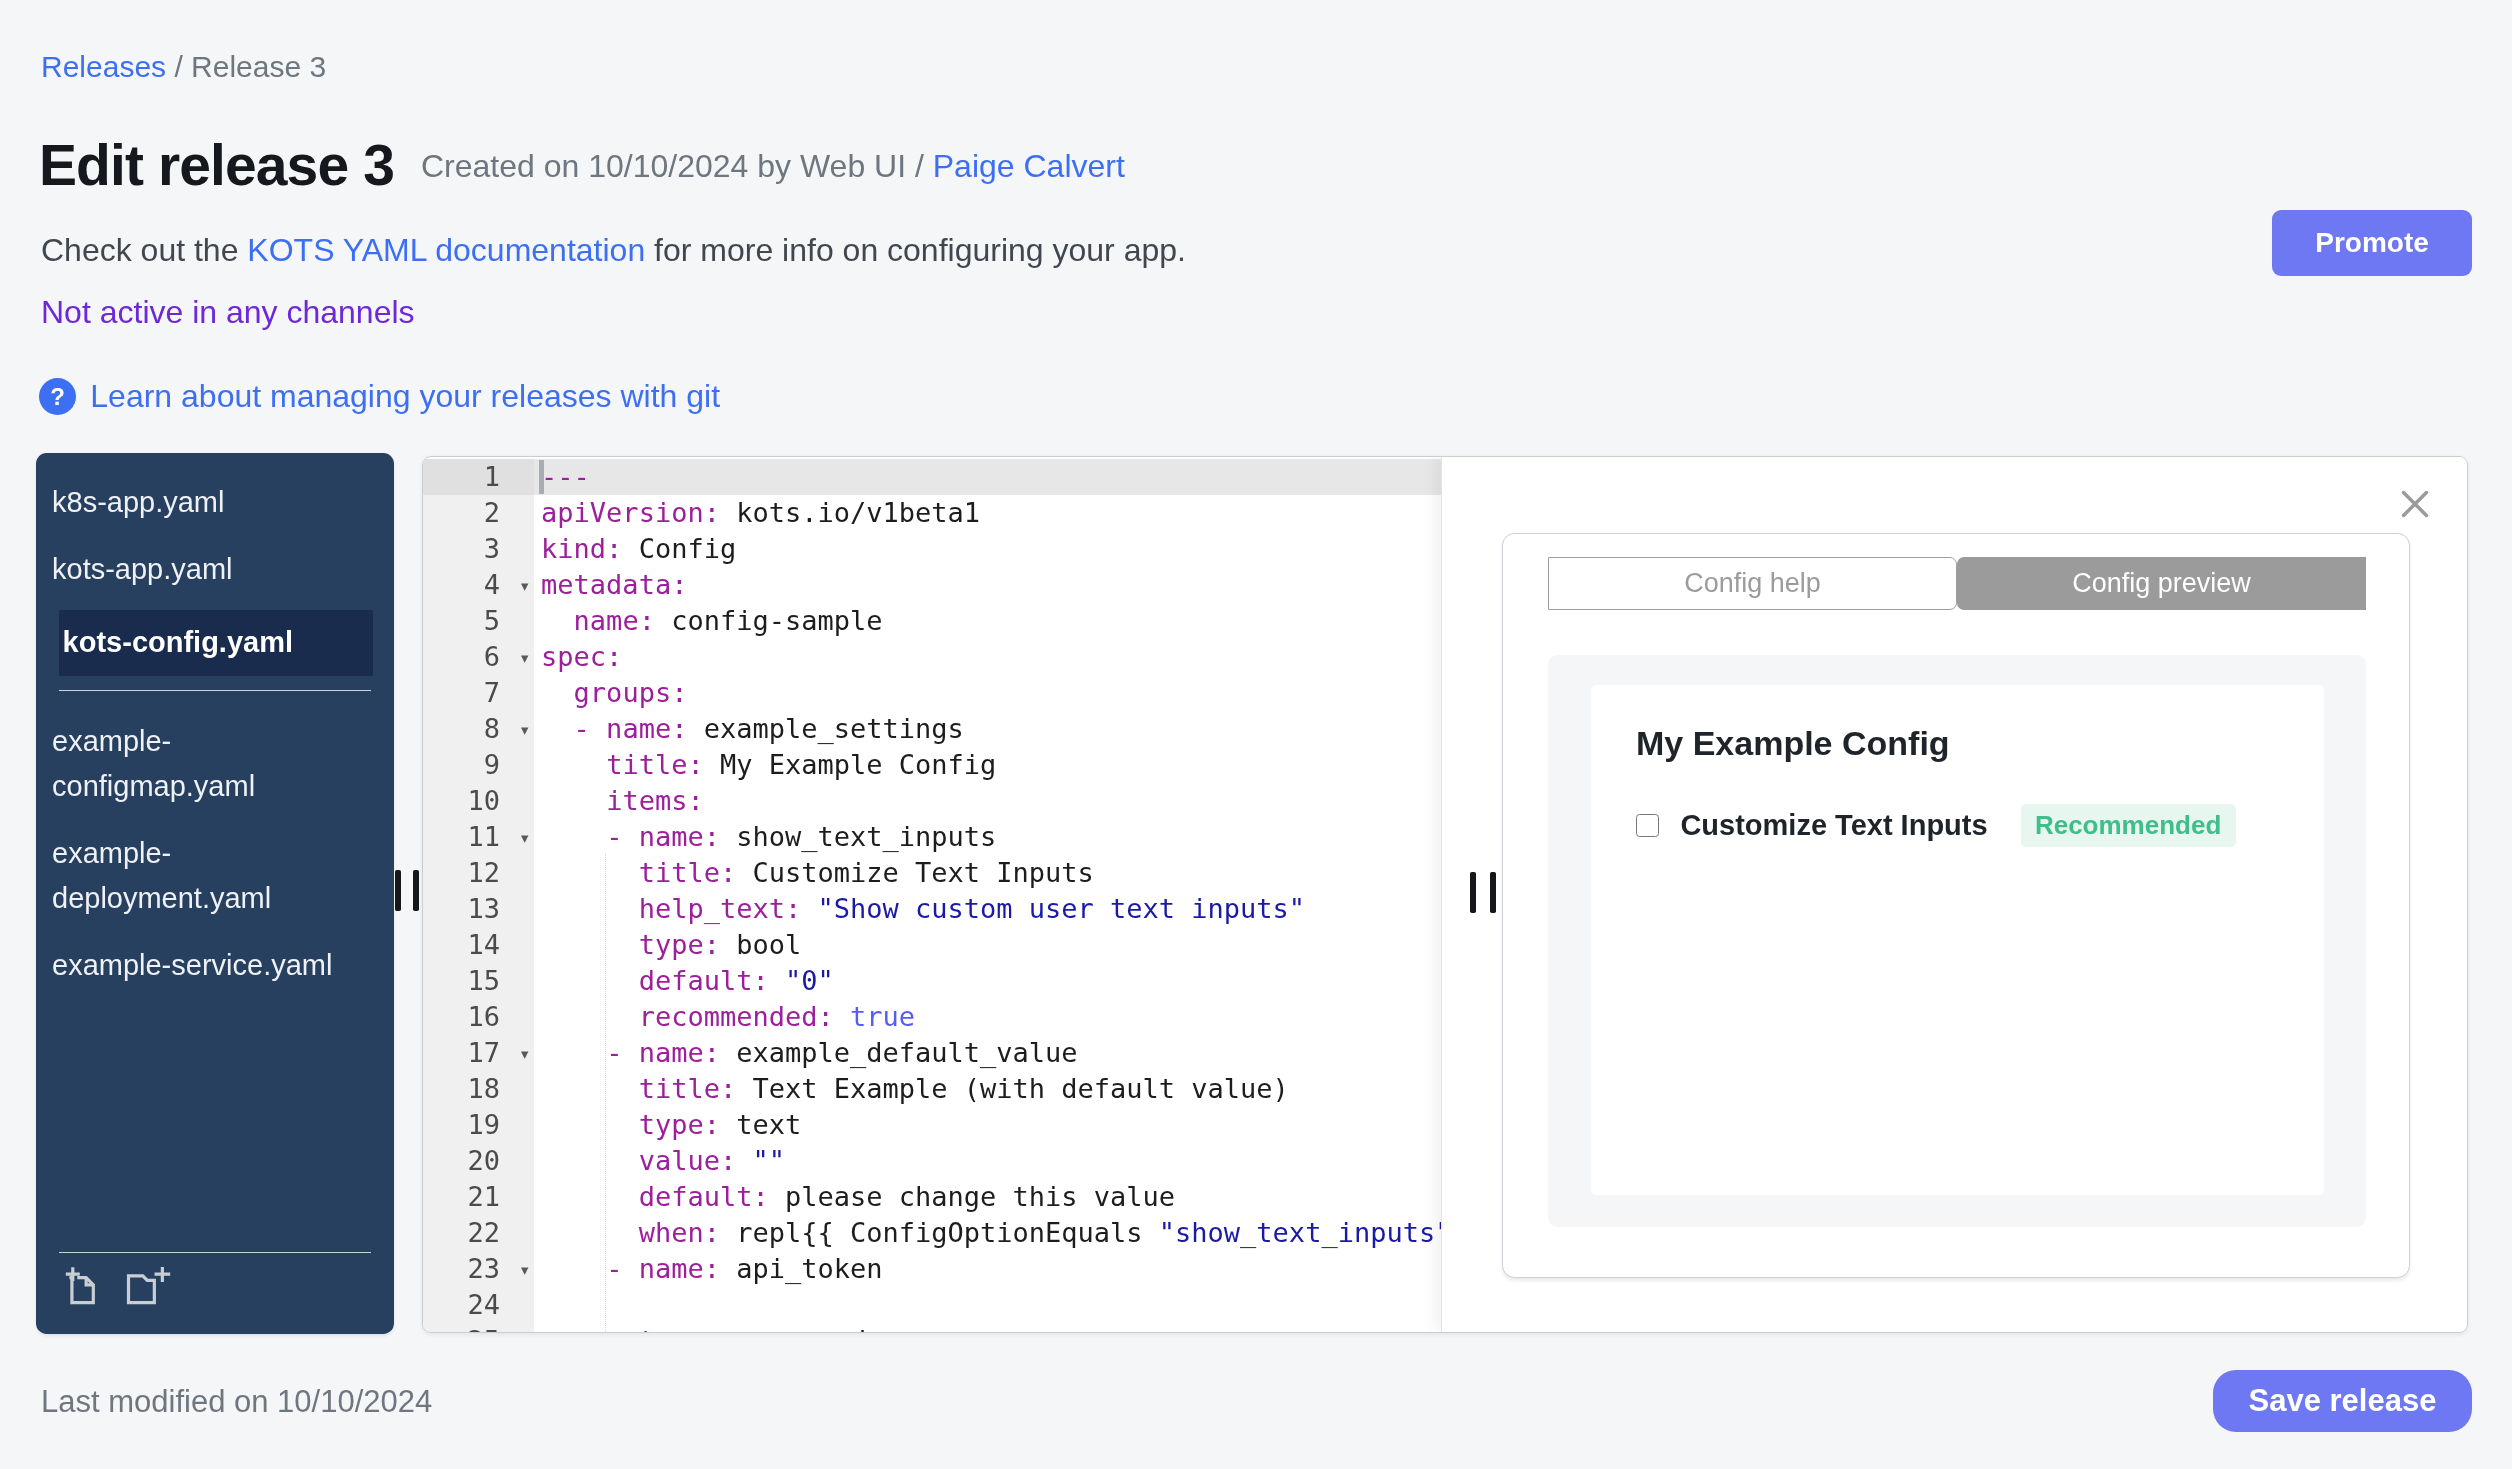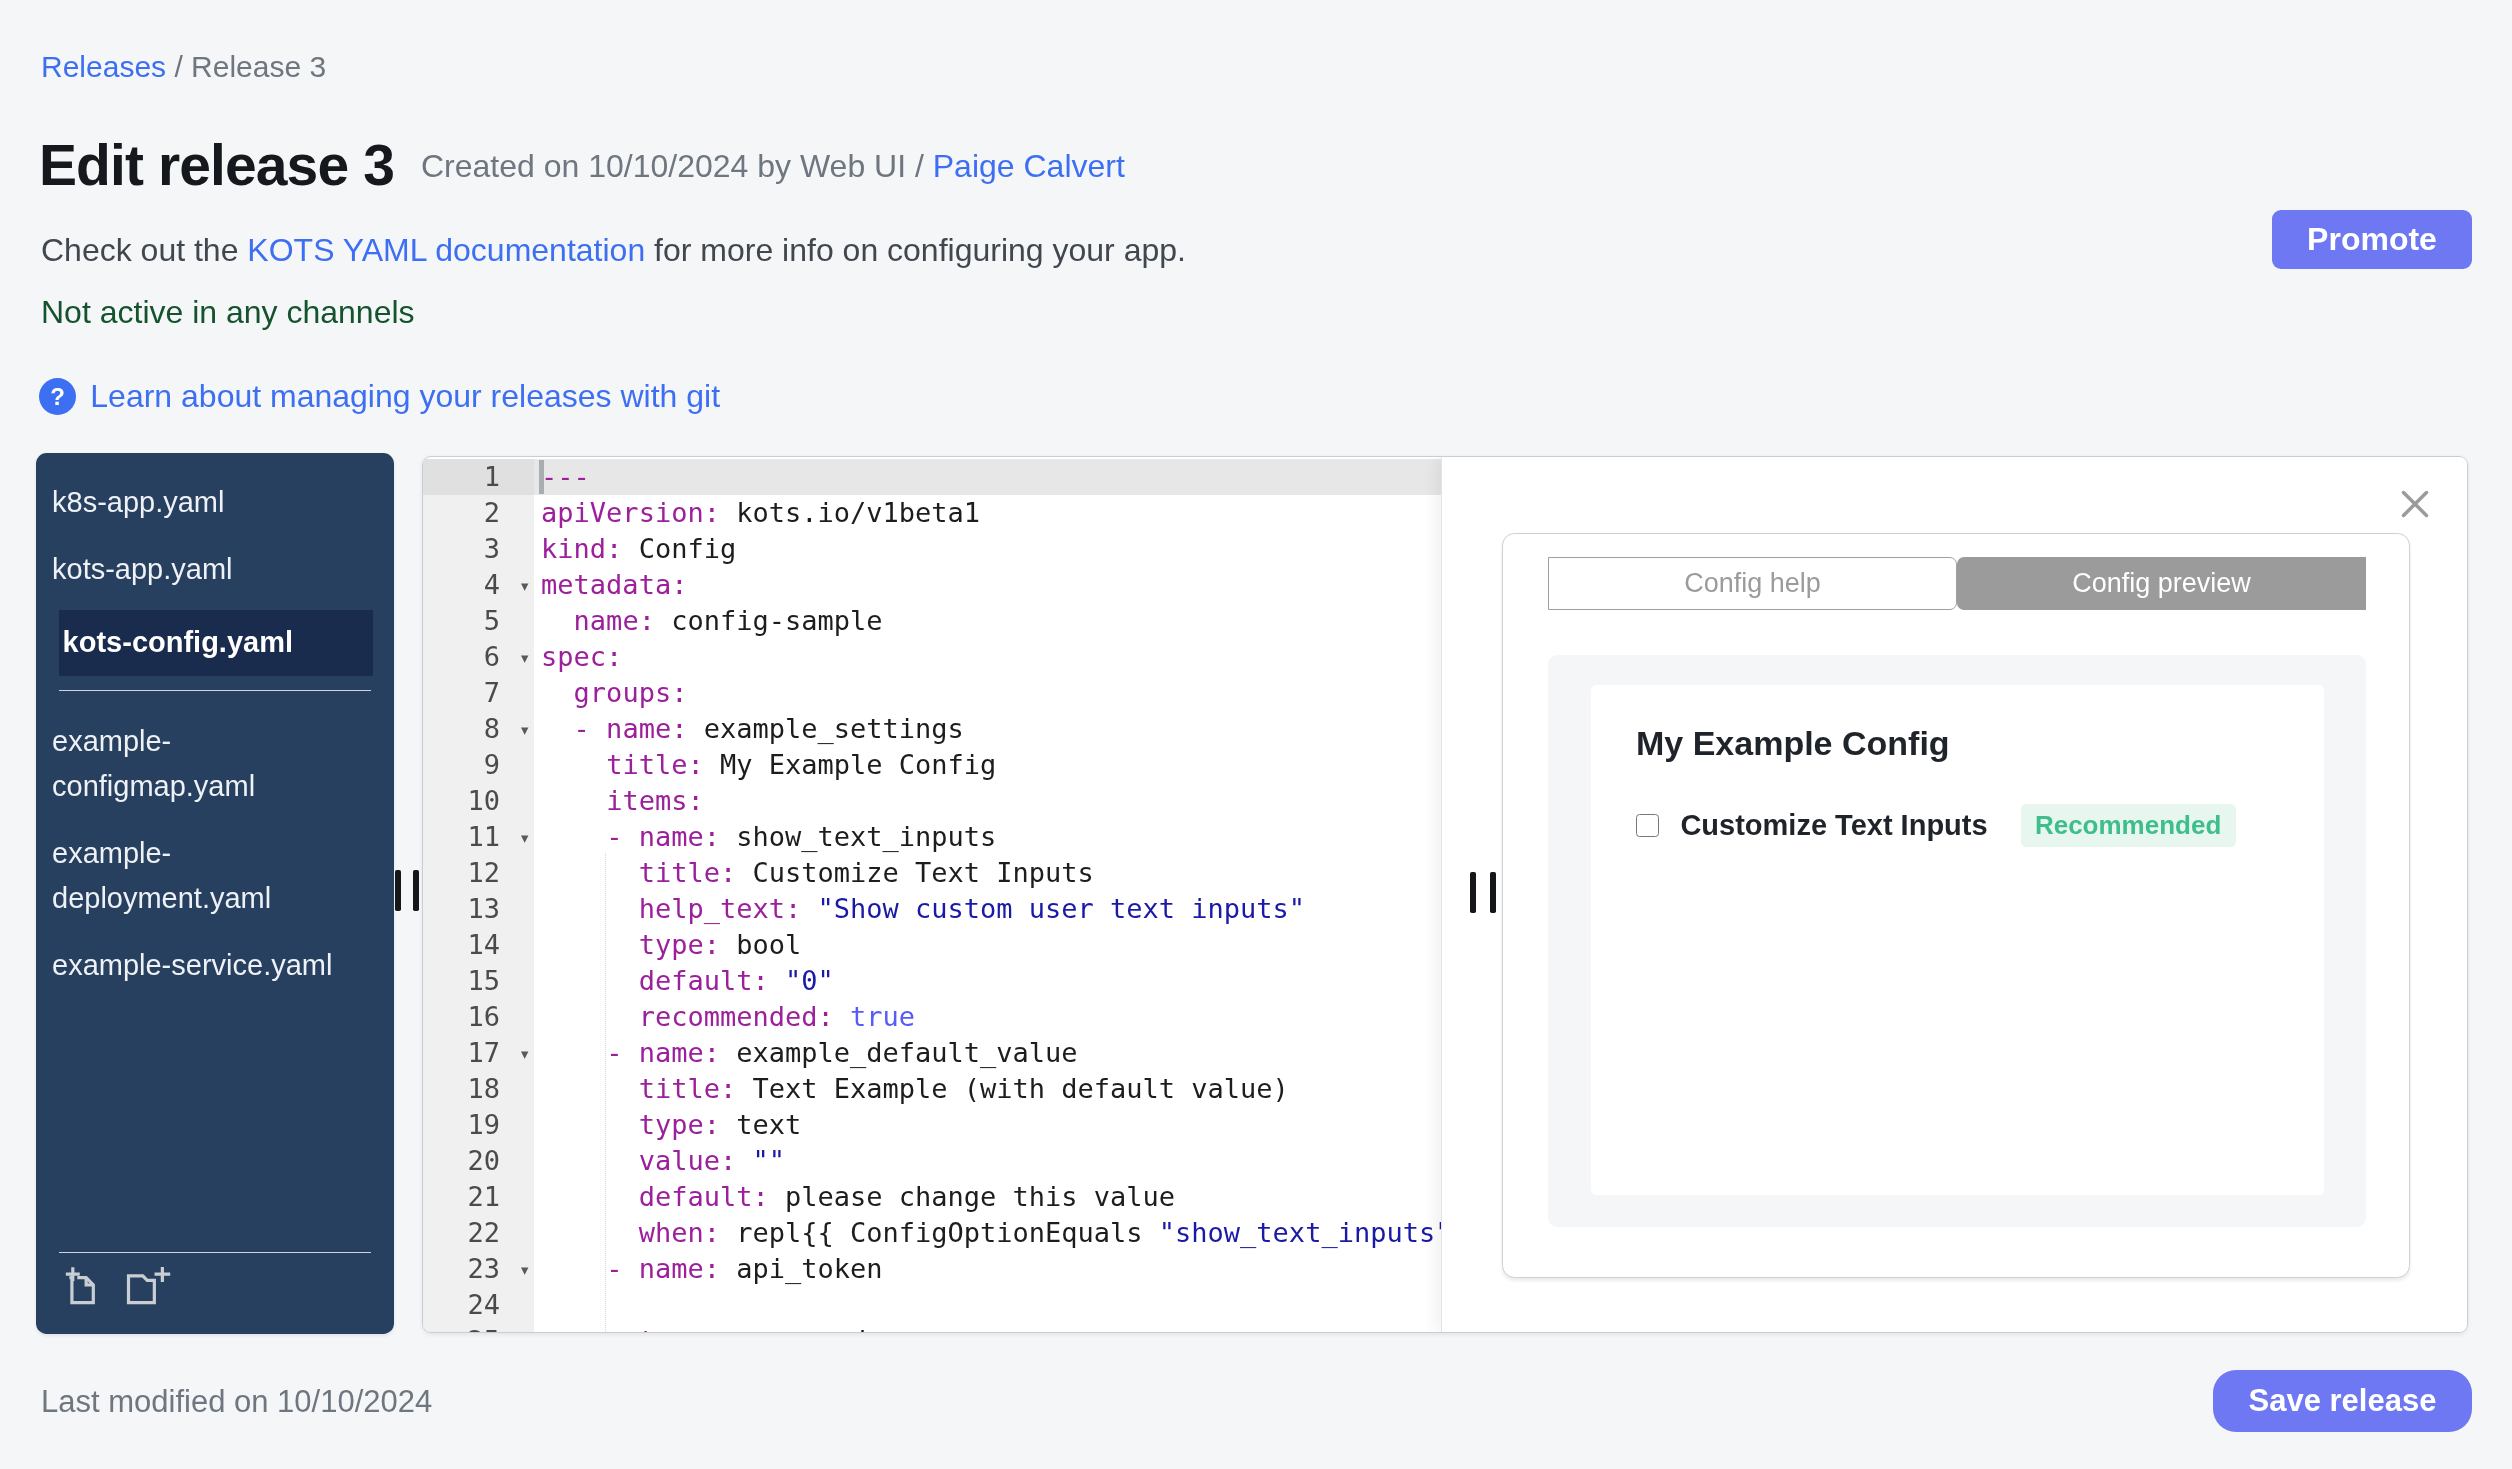--- a/index.html
+++ b/index.html
@@ -13,36 +13,36 @@
   }
   a { text-decoration:none; cursor:pointer; }
   .link { color:#3d6ff2; }
 
   
   .breadcrumb { position:absolute; left:41px; top:50px; font-size:30px; }
   .breadcrumb .crumb-sep, .breadcrumb .crumb-current { color:#6e767f; }
   .page-title { position:absolute; left:39px; top:132px; font-size:57px; font-weight:800; color:#15181c; letter-spacing:-0.9px; }
   .created-line { position:absolute; left:421px; top:148px; font-size:32px; color:#6e767f; }
   .docs-line { position:absolute; left:41px; top:232px; font-size:32px; color:#41474f; }
-  .channels-line { position:absolute; left:41px; top:294px; font-size:32px; color:#14532d; }
+  .channels-line { position:absolute; left:41px; top:294px; font-size:32px; color:#6d28d9; }
   .git-row { position:absolute; left:39px; top:378px; display:flex; align-items:center; }
   .q-icon {
     width:37px; height:37px; border-radius:50%;
     background:#3d6ff2; color:#fff; font-size:24px; font-weight:700;
     display:inline-flex; align-items:center; justify-content:center;
     margin-right:14.3px; flex:0 0 auto;
   }
   .git-row a { font-size:32px; }
 
   .btn {
     background:#6e78f2; color:#fff; border:none; border-radius:9px;
     font-family:"Liberation Sans",sans-serif; font-weight:700; cursor:pointer;
     display:flex; align-items:center; justify-content:center;
   }
-  .promote-btn { position:absolute; left:2272px; top:210px; width:200px; height:59px; font-size:32px; }
+  .promote-btn { position:absolute; left:2272px; top:210px; width:200px; height:66px; font-size:28px; }
   .save-btn { position:absolute; left:2213px; top:1370px; width:259px; height:62px; font-size:31px;border-radius:23px; }
 
   
   .sidebar {
     position:absolute; left:36px; top:453px; width:358px; height:881px;
     background:#28405f; border-radius:10.7px; color:#eef1f5;
     box-shadow:0 1.8px 3.6px rgba(0,0,0,.08);
   }
   .sb-files { list-style:none; padding-top:27px; }
   .sb-item {

